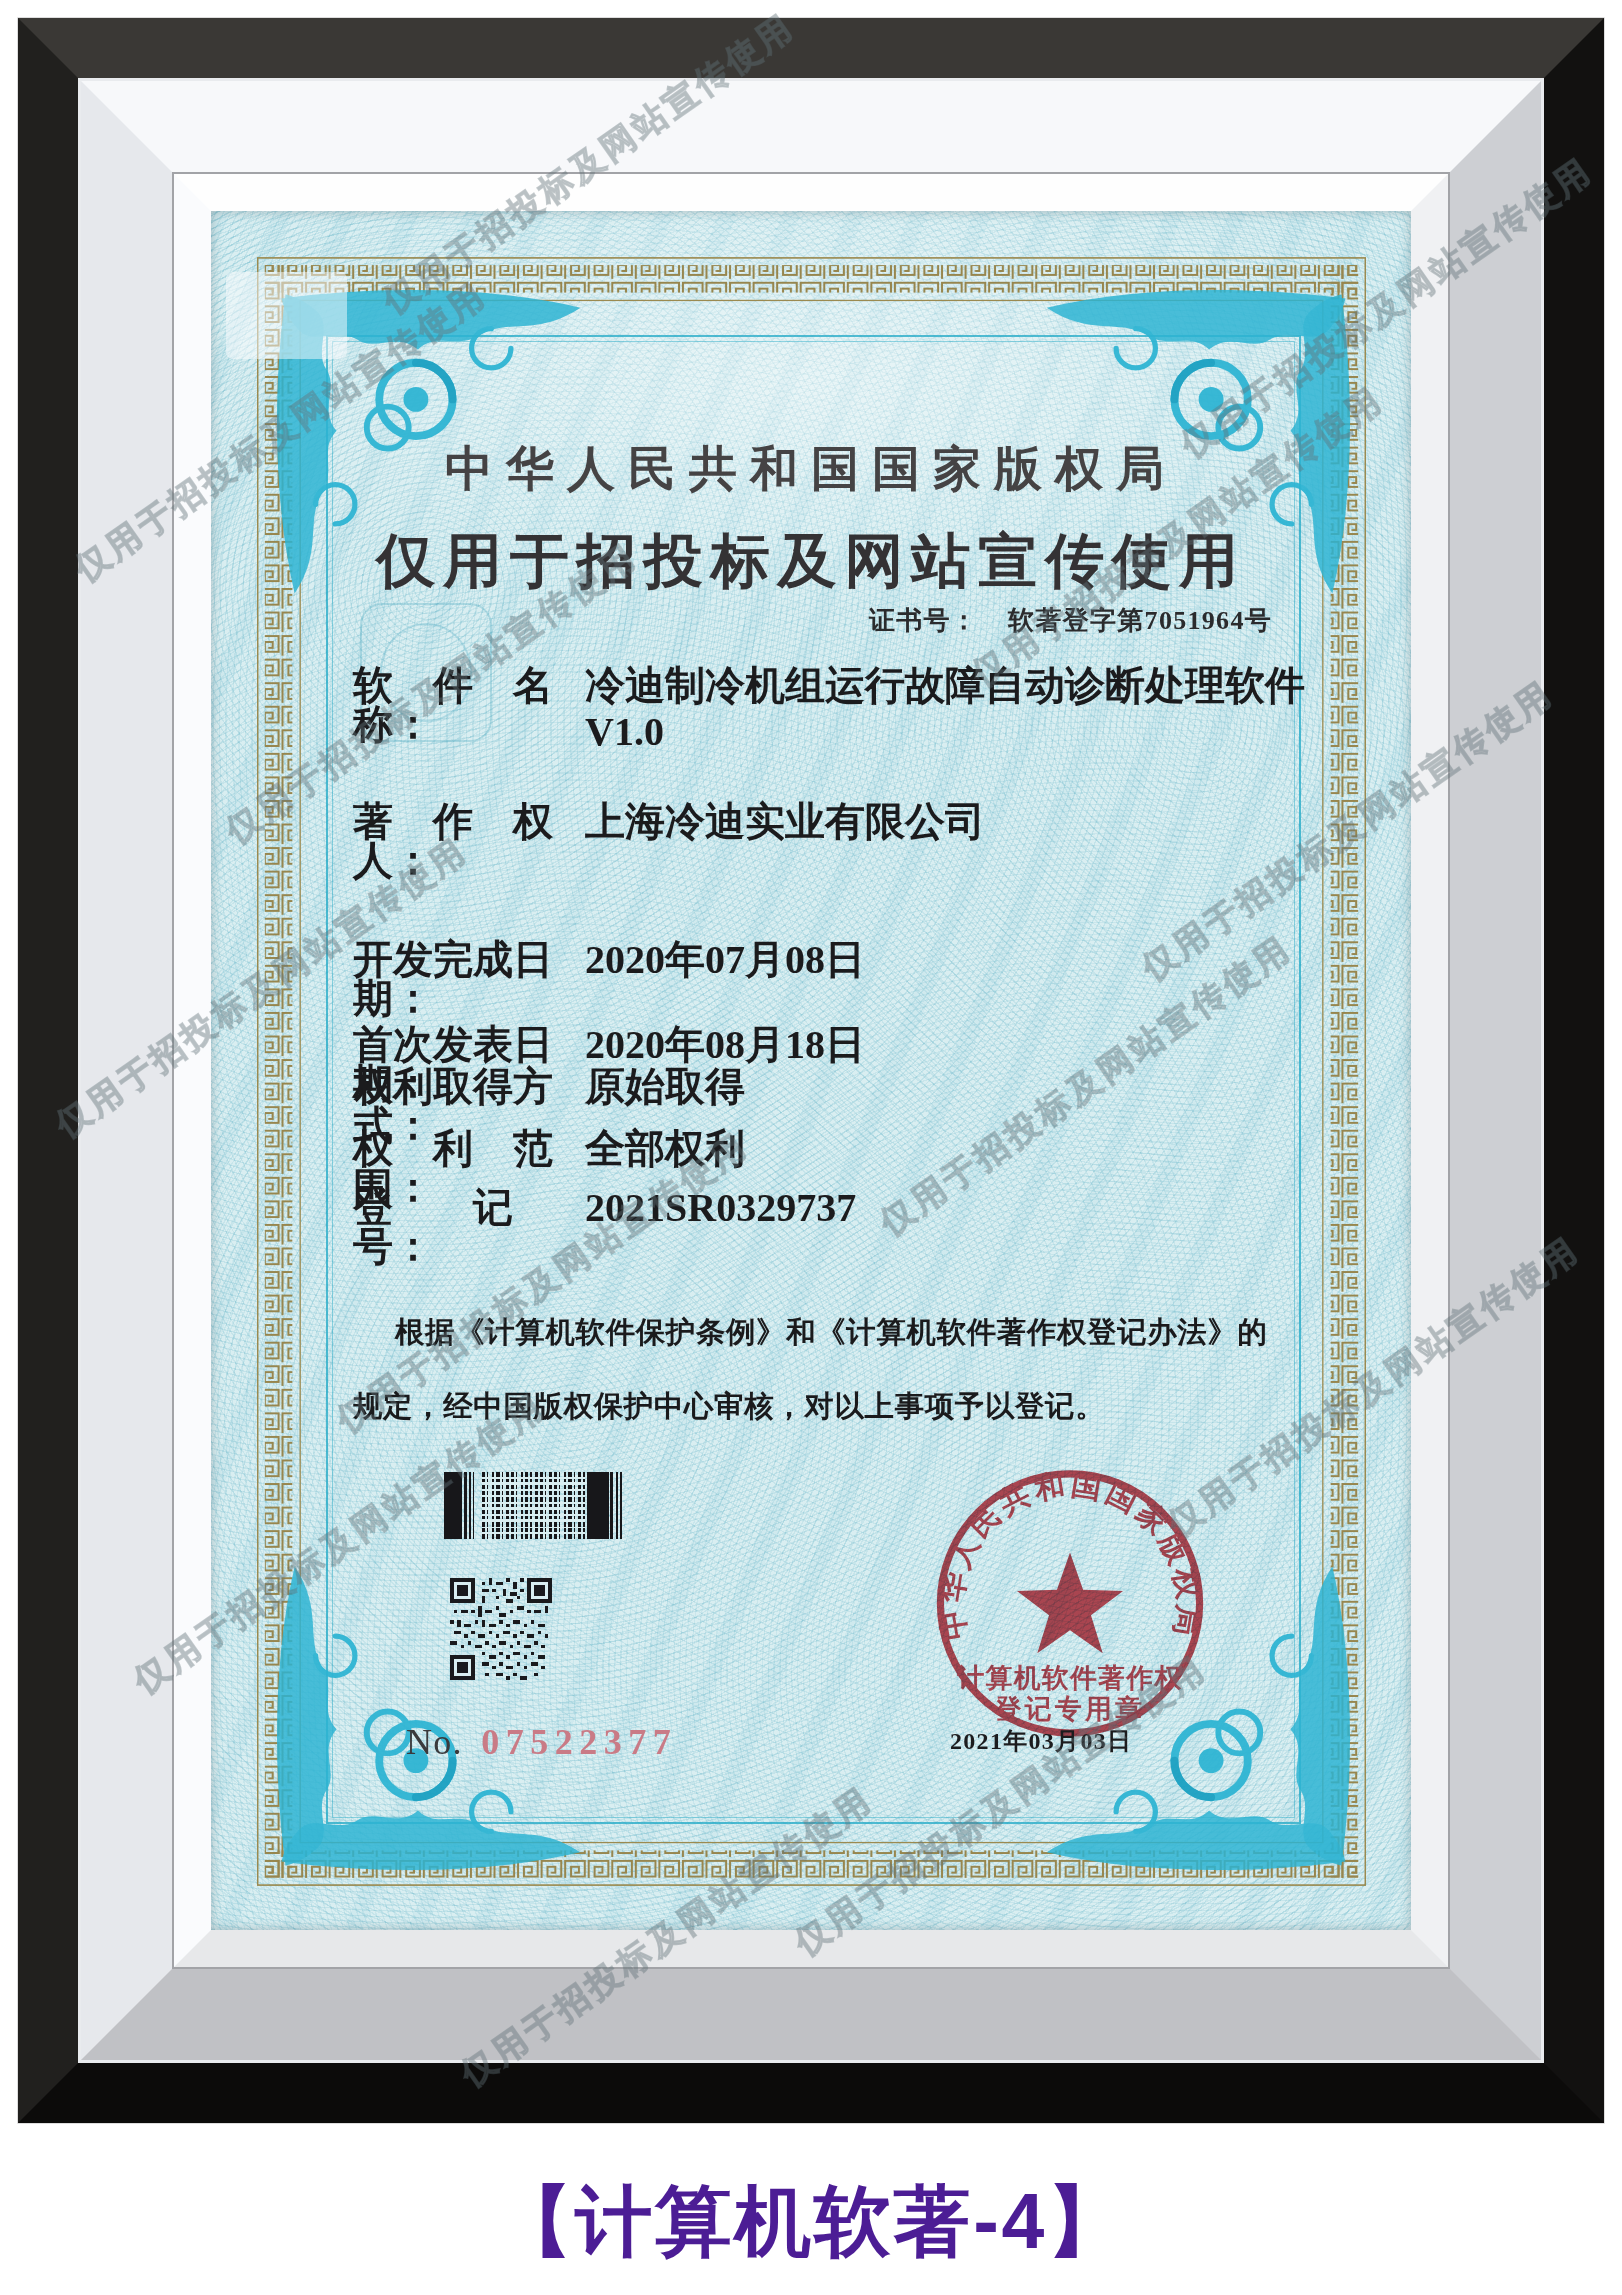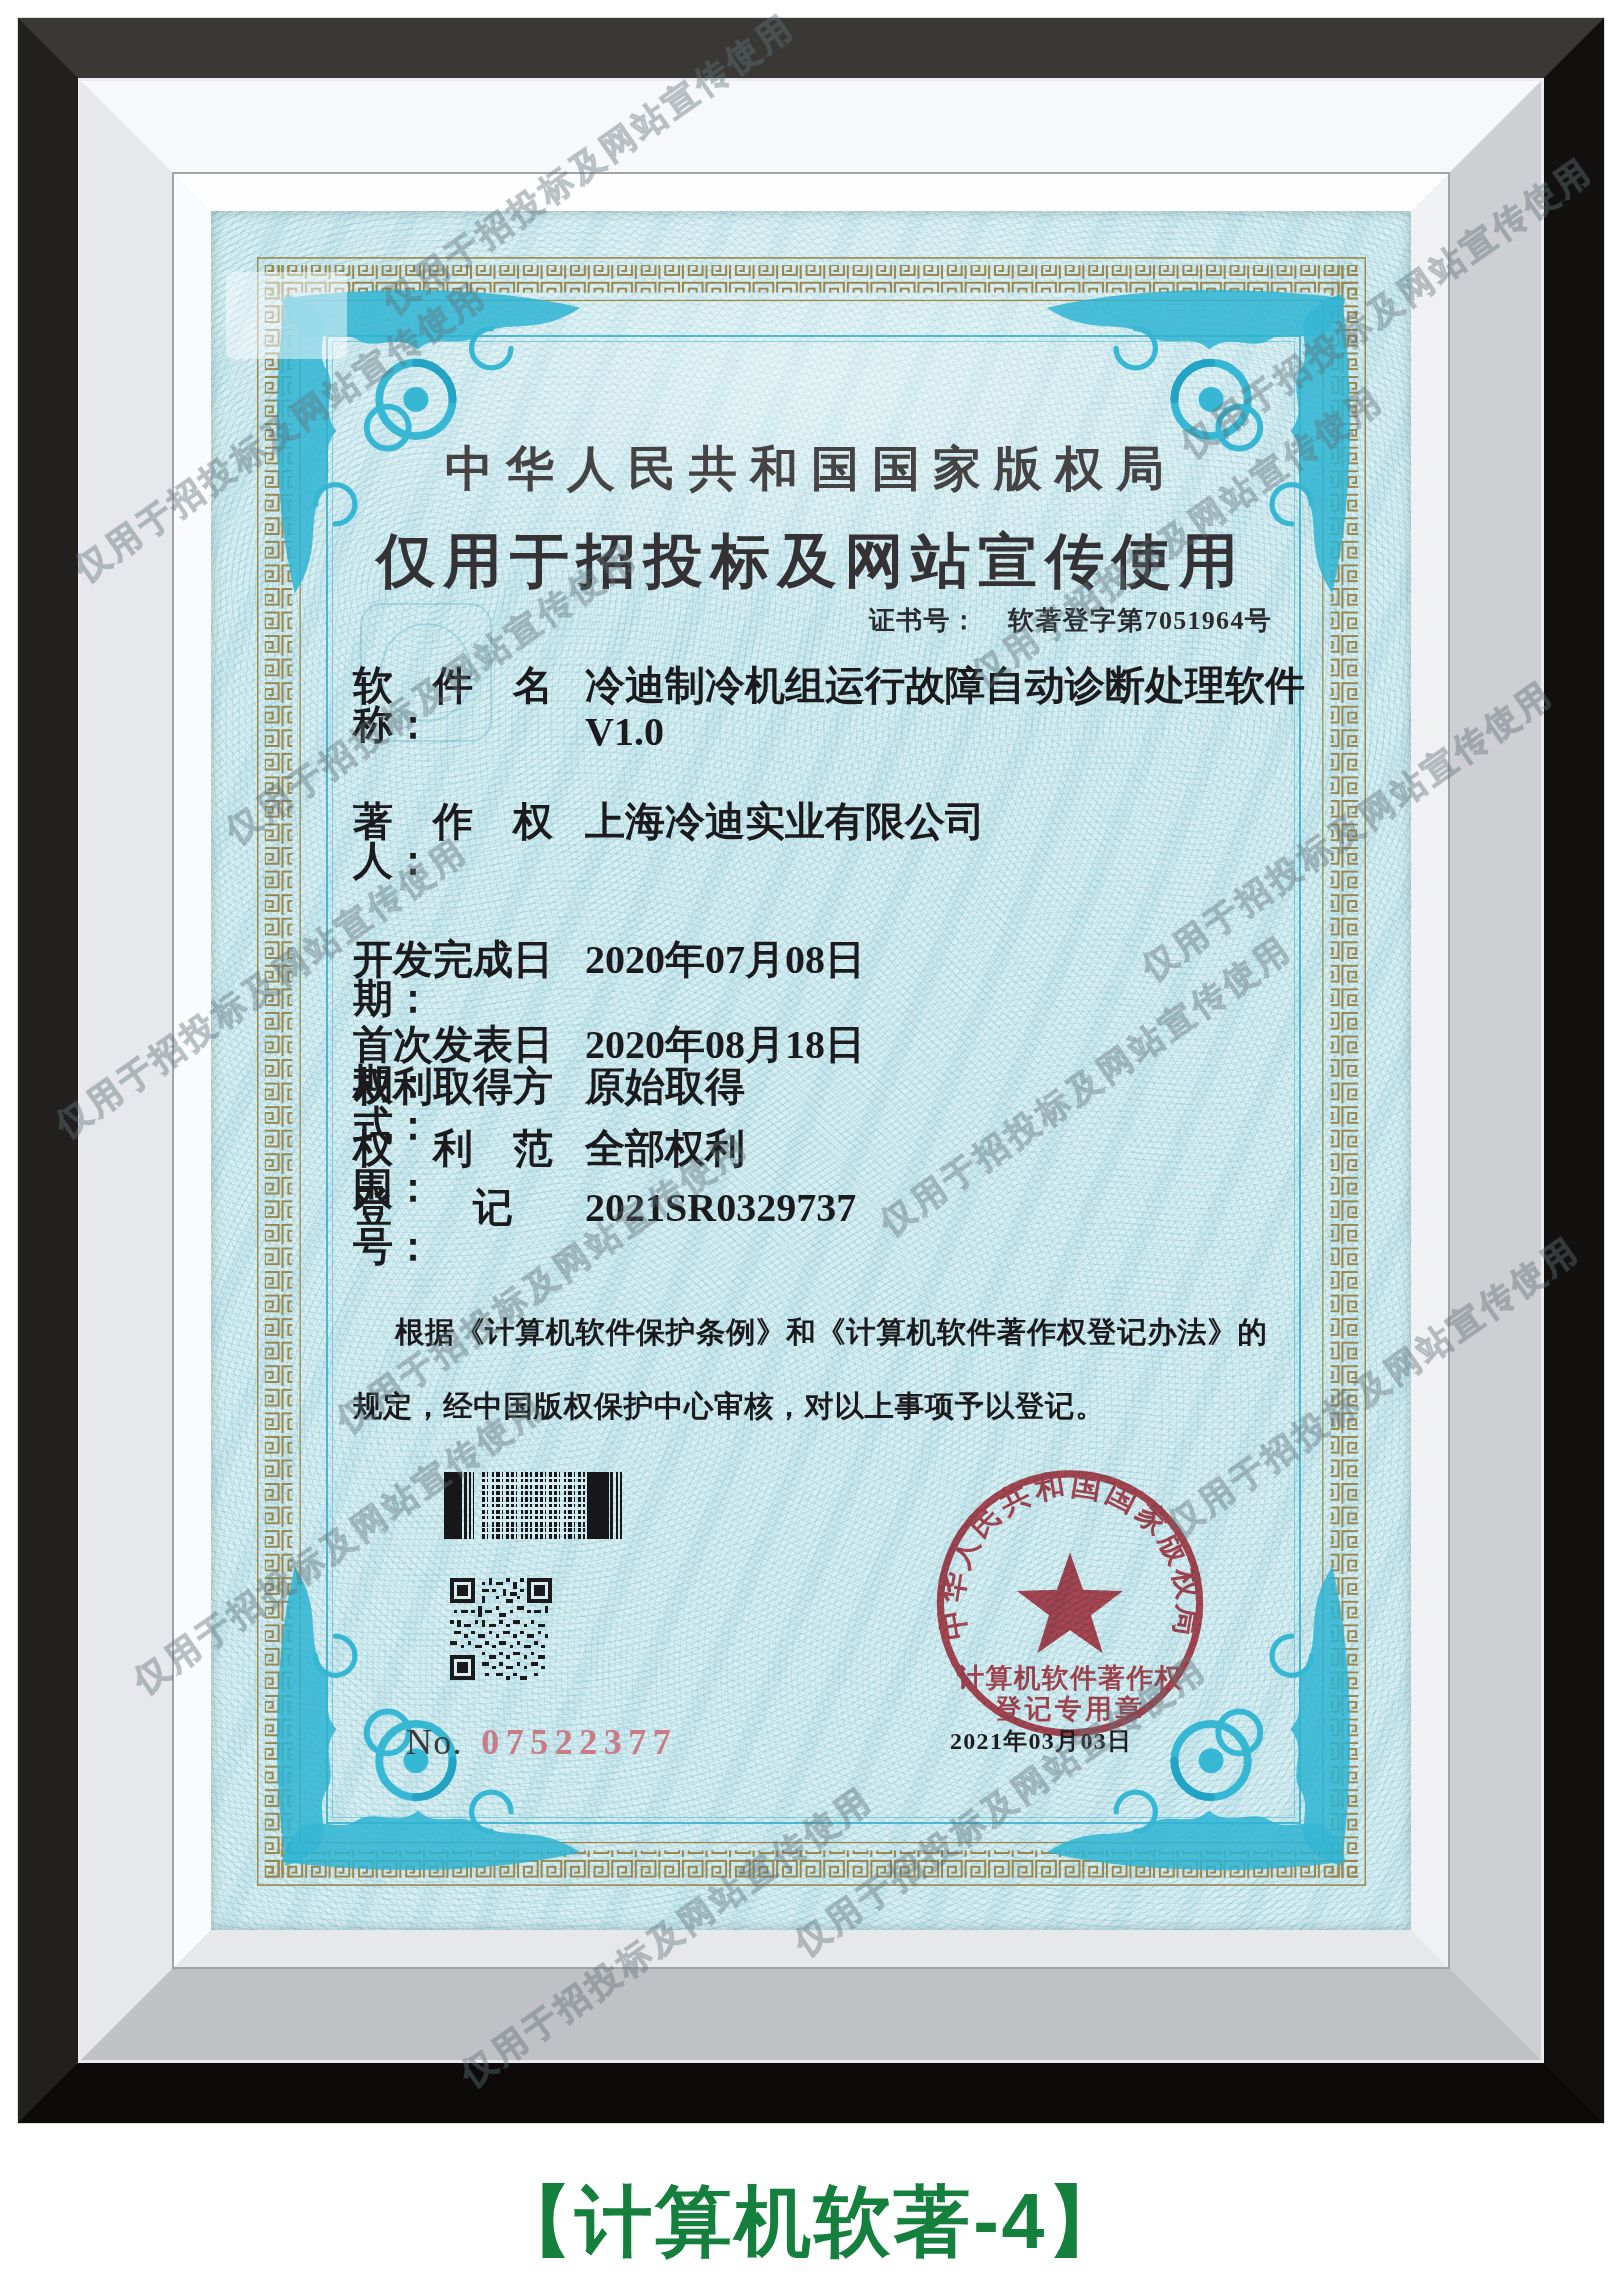--- a/index.html
+++ b/index.html
@@ -88,21 +88,21 @@
     color:rgba(112,124,132,.14);-webkit-text-stroke:1.3px rgba(95,110,118,.34);}
   .w1{left:589px;top:164px}.w2{left:1387px;top:308px}.w3{left:281px;top:432px}
   .w4{left:1178px;top:537px}.w5{left:432px;top:694px}.w6{left:1348px;top:831px}
   .w7{left:262px;top:988px}.w8{left:1086px;top:1086px}.w9{left:543px;top:1283px}
   .w10{left:1374px;top:1387px}.w11{left:340px;top:1544px}.w12{left:1001px;top:1806px}
   .w13{left:667px;top:1937px}
 
   
   .caption{position:absolute;left:0;top:2171px;width:100%;text-align:center;
     font-family:"Liberation Sans","DejaVu Sans",sans-serif;
-    font-size:77px;font-weight:700;color:#15803d;letter-spacing:2.6px;}
+    font-size:77px;font-weight:700;color:#4c1d95;letter-spacing:2.6px;}
 </style>
 </head>
 <body>
 
 <div class="page">
 
   <div class="frame-black">
     <div class="frame-silver">
       <div class="frame-mat">
         <div class="paper"></div>

